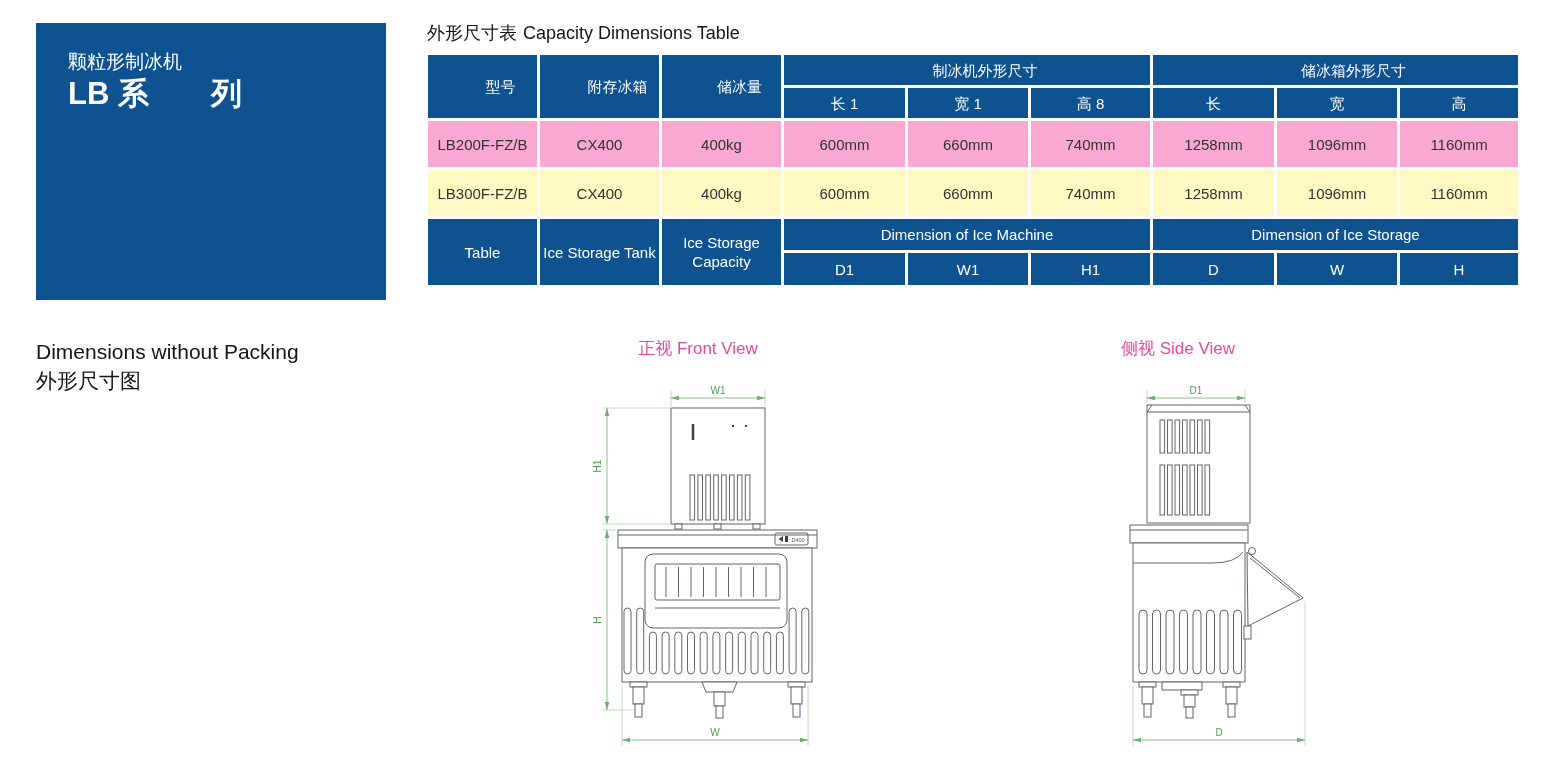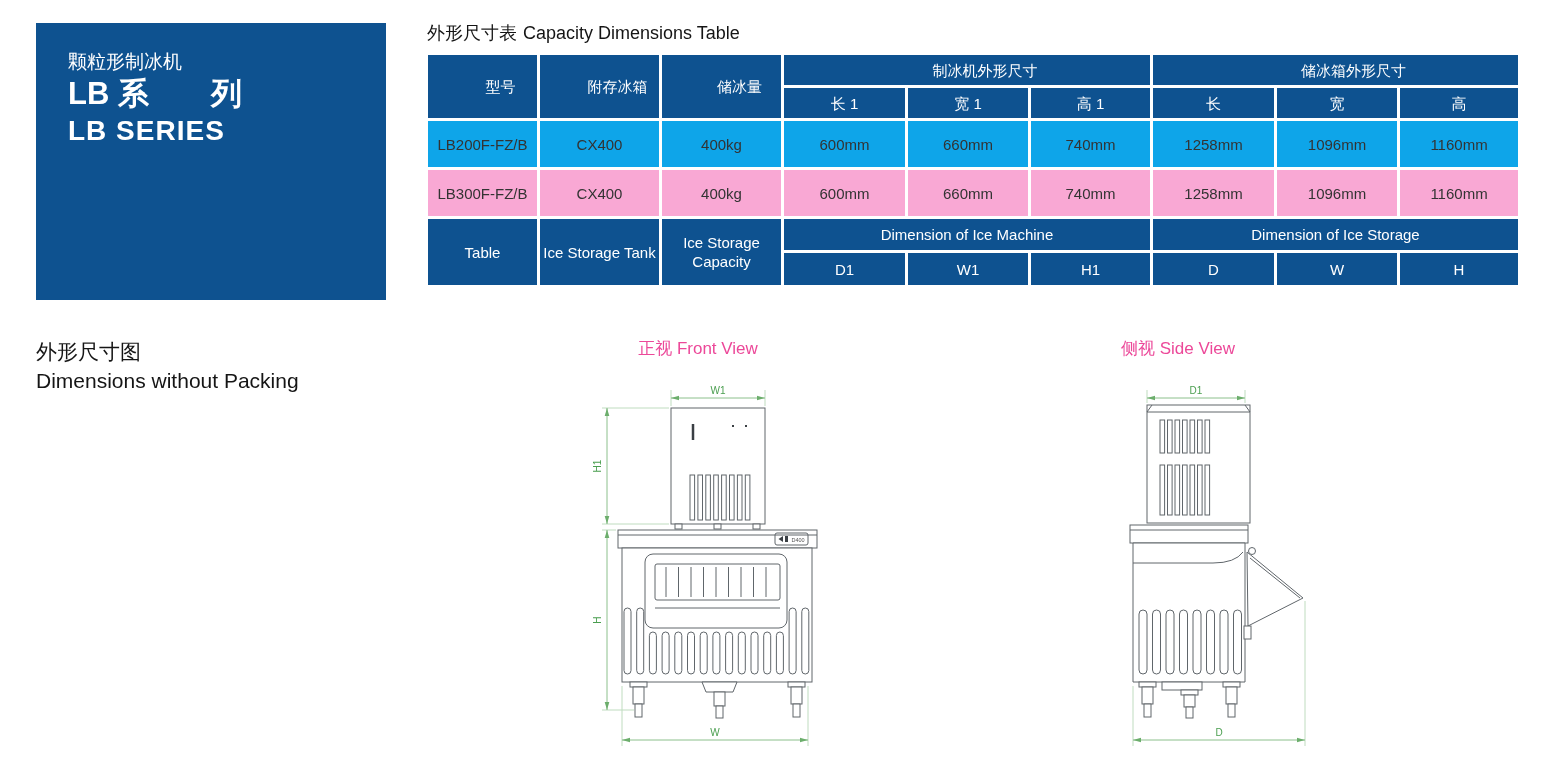--- a/index.html
+++ b/index.html
@@ -20,22 +20,22 @@
   .tbl-title span{margin-right:6px;text-align:right;}
 
   
   table.dims{border-collapse:collapse;table-layout:fixed;position:absolute;left:425px;top:52px;width:1093px;}
   table.dims th,table.dims td{border:3px solid #fff;text-align:center;vertical-align:middle;
         padding:0;font-weight:400;overflow:hidden;}
   table.dims th{background:#0e5290;color:#fff;font-size:15px;line-height:19px;}
   table.dims td{font-size:15px;color:#333;}
   tr.hgroup th{height:30px;padding-left:36px;}
   tr.hsub th{height:30px;}
-  tr.r1{height:49px;} tr.r1 td{background:#0ea5e9;}
-  tr.r2{height:49px;} tr.r2 td{background:#f9a8d4;}
+  tr.r1{height:49px;} tr.r1 td{background:#f9a8d4;}
+  tr.r2{height:49px;} tr.r2 td{background:#fef9c3;}
   tr.bgroup th{height:31px;}
   tr.bsub th{height:32px;}
 
   
   .sec-head{left:36px;top:337px;font-size:21px;line-height:29px;color:#151515;}
 
   
   .view-title{font-size:17px;color:#ec4899;text-align:center;width:220px;top:337px;}
   .vt-front{left:588px;}
   .vt-side{left:1068px;}
@@ -51,21 +51,20 @@
   svg .arr{fill:#6cae6c;stroke:none;}
   svg text.dimlbl{fill:#4a9e4f;font-size:10px;font-family:"Liberation Sans",sans-serif;}
   svg text.badge{fill:#555;font-size:5.5px;font-family:"Liberation Sans",sans-serif;}
 </style>
 </head>
 <body>
 
 <div class="abs brand">
   <div class="zh">颗粒形制冰机</div>
   <div class="series-zh">LB 系　　列</div>
-  <div class="series-en">LB SERIES</div>
 </div>
 
 <div class="abs tbl-title">
   <span>外形尺寸表</span><span>Capacity Dimensions Table</span>
 </div>
 
 <table class="dims">
   <colgroup>
     <col style="width:112px">
       <col style="width:122px">
@@ -81,21 +80,21 @@
       <tr class="hgroup">
     <th rowspan="2">型号</th>
     <th rowspan="2">附存冰箱</th>
     <th rowspan="2">储冰量</th>
     <th colspan="3">制冰机外形尺寸</th>
     <th colspan="3">储冰箱外形尺寸</th>
   </tr>
   <tr class="hsub">
     <th>长 1</th>
     <th>宽 1</th>
-    <th>高 1</th>
+    <th>高 8</th>
     <th>长</th>
     <th>宽</th>
     <th>高</th>
   </tr>
   <tr class="r1">
     <td>LB200F-FZ/B</td>
     <td>CX400</td>
     <td>400kg</td>
     <td>600mm</td>
     <td>660mm</td>
@@ -127,22 +126,22 @@
     <th>W1</th>
     <th>H1</th>
     <th>D</th>
     <th>W</th>
     <th>H</th>
   </tr>
 </tbody>
   </table>
 
 <div class="abs sec-head">
+  <div>Dimensions without Packing</div>
   <div>外形尺寸图</div>
-  <div>Dimensions without Packing</div>
 </div>
 
 <div class="abs view-title vt-front">正视 Front View</div>
 <div class="abs view-title vt-side">侧视 Side View</div>
 
 <svg class="svg-front" width="250" height="396" viewBox="0 0 250 396">
   <defs>
     <pattern id="hatchF" width="4" height="3" patternUnits="userSpaceOnUse">
       <rect width="4" height="2" fill="#3a3f44"></rect>
     </pattern>

